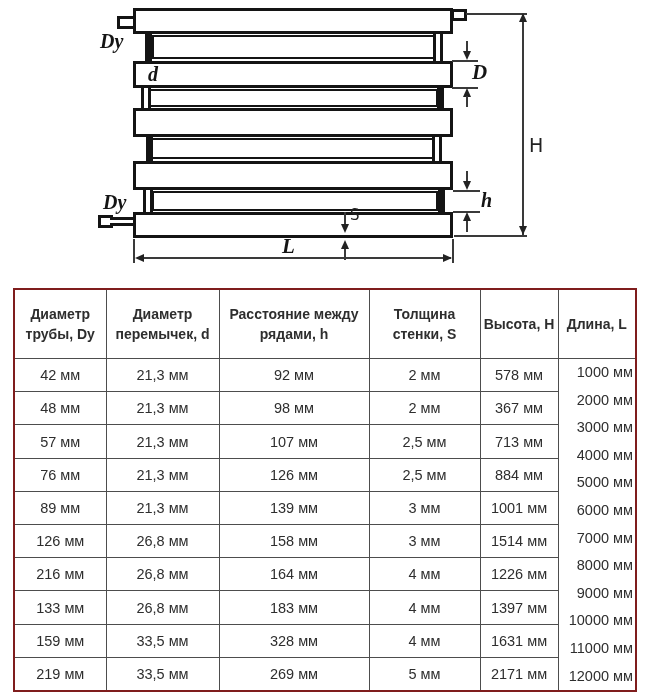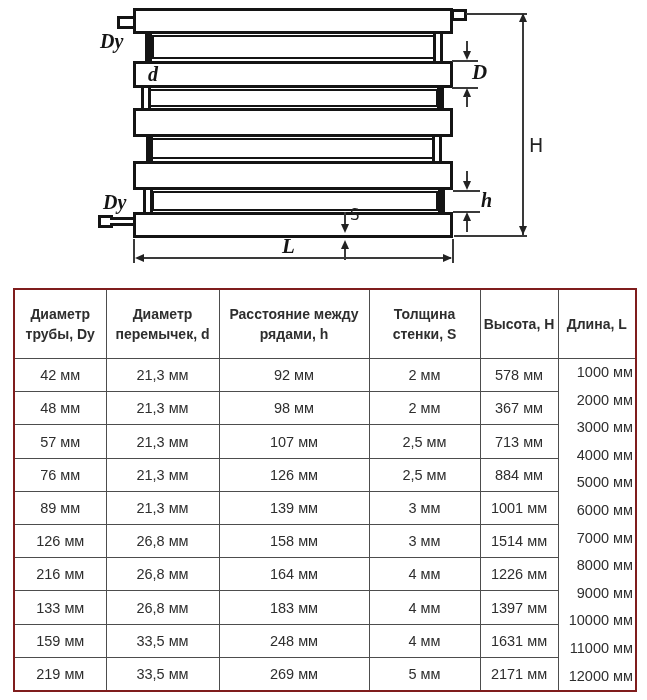--- a/index.html
+++ b/index.html
@@ -200,21 +200,21 @@
         <tr>
           <td>133 мм</td>
           <td>26,8 мм</td>
           <td>183 мм</td>
           <td>4 мм</td>
           <td>1397 мм</td>
         </tr>
         <tr>
           <td>159 мм</td>
           <td>33,5 мм</td>
-          <td>248 мм</td>
+          <td>328 мм</td>
           <td>4 мм</td>
           <td>1631 мм</td>
         </tr>
         <tr>
           <td>219 мм</td>
           <td>33,5 мм</td>
           <td>269 мм</td>
           <td>5 мм</td>
           <td>2171 мм</td>
         </tr>

